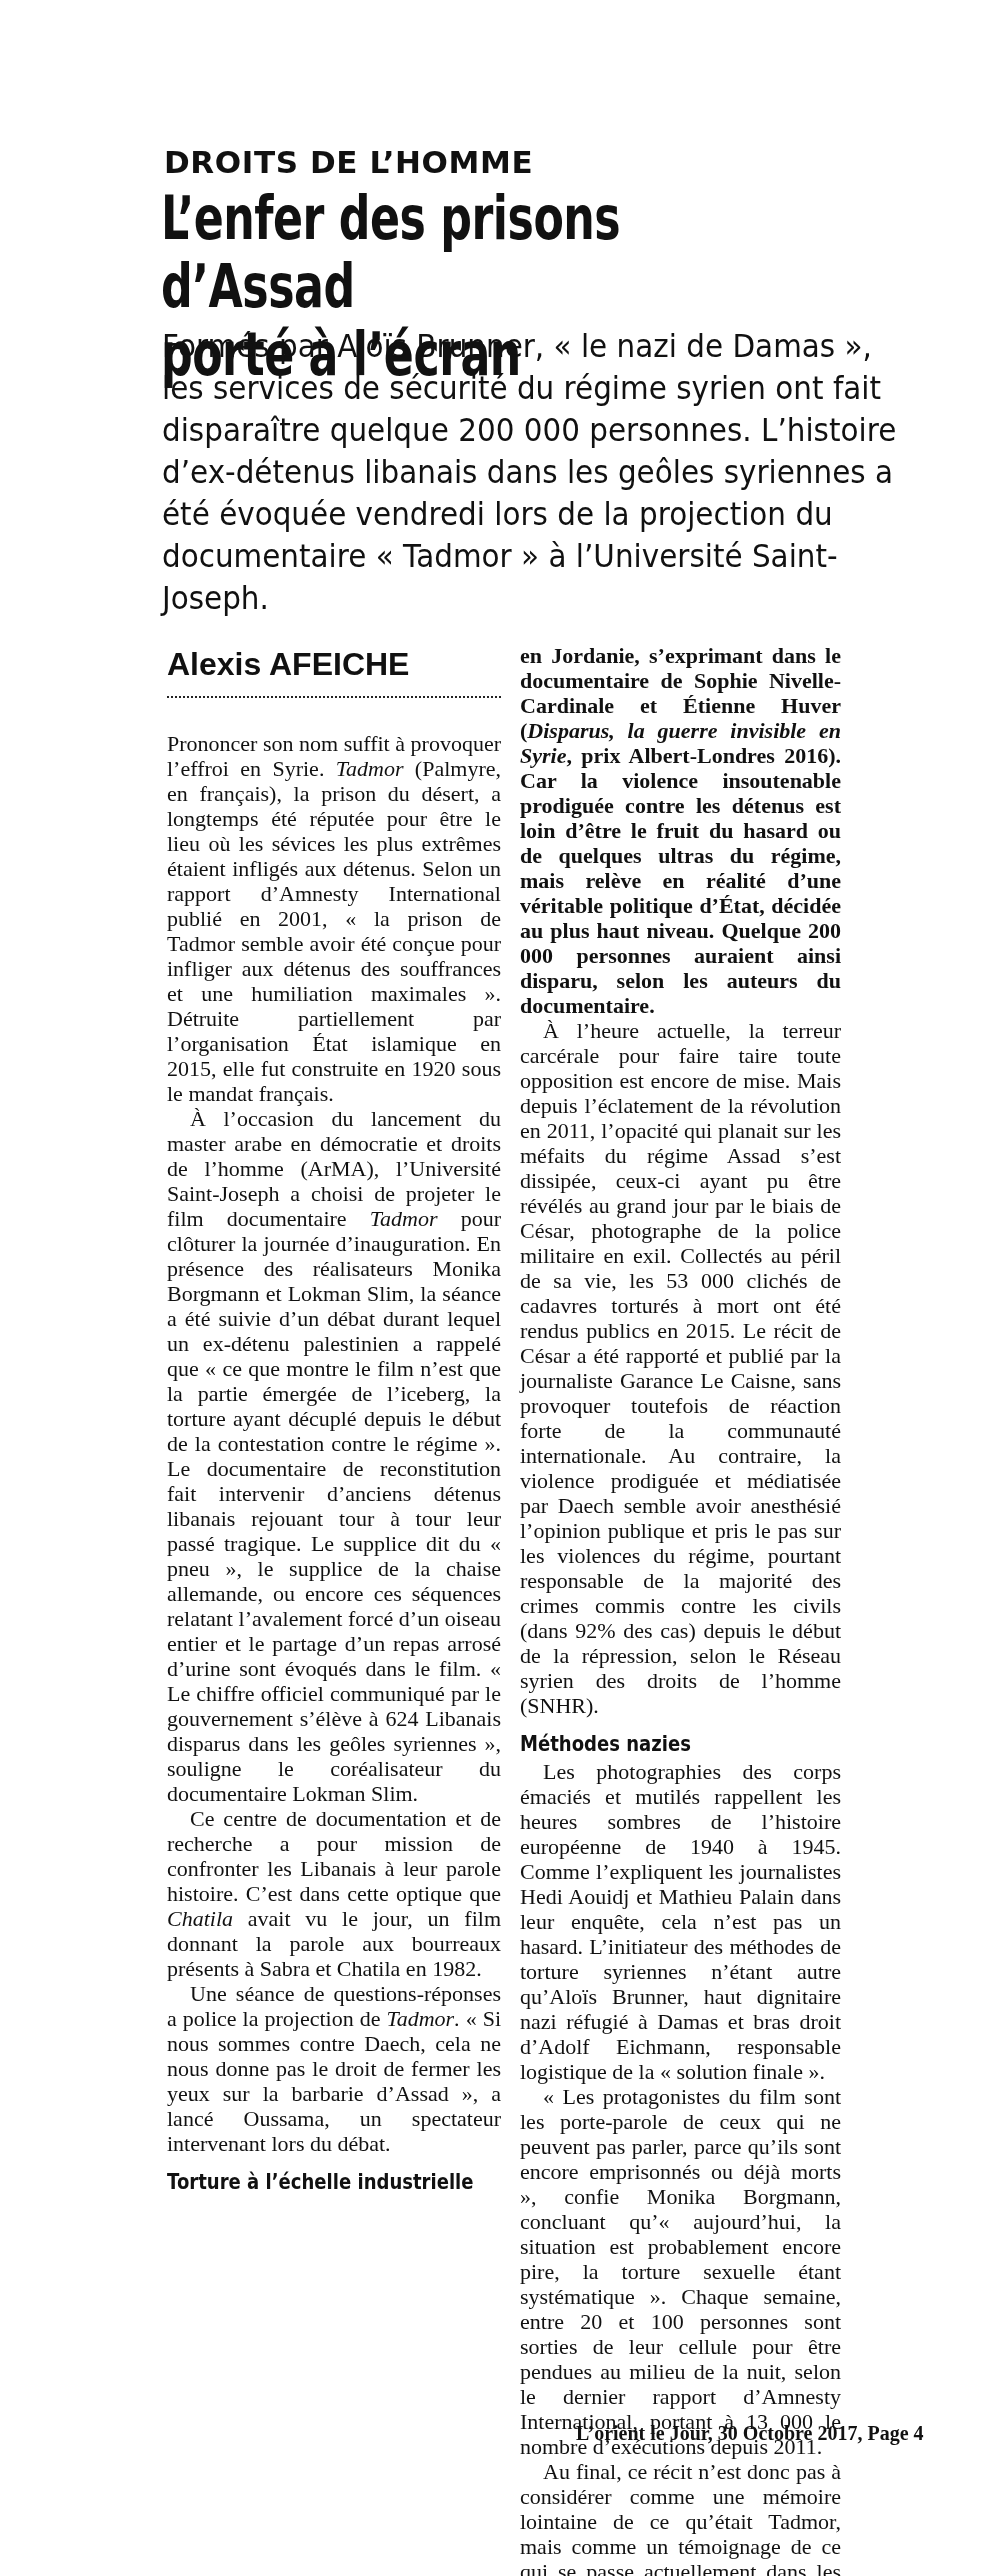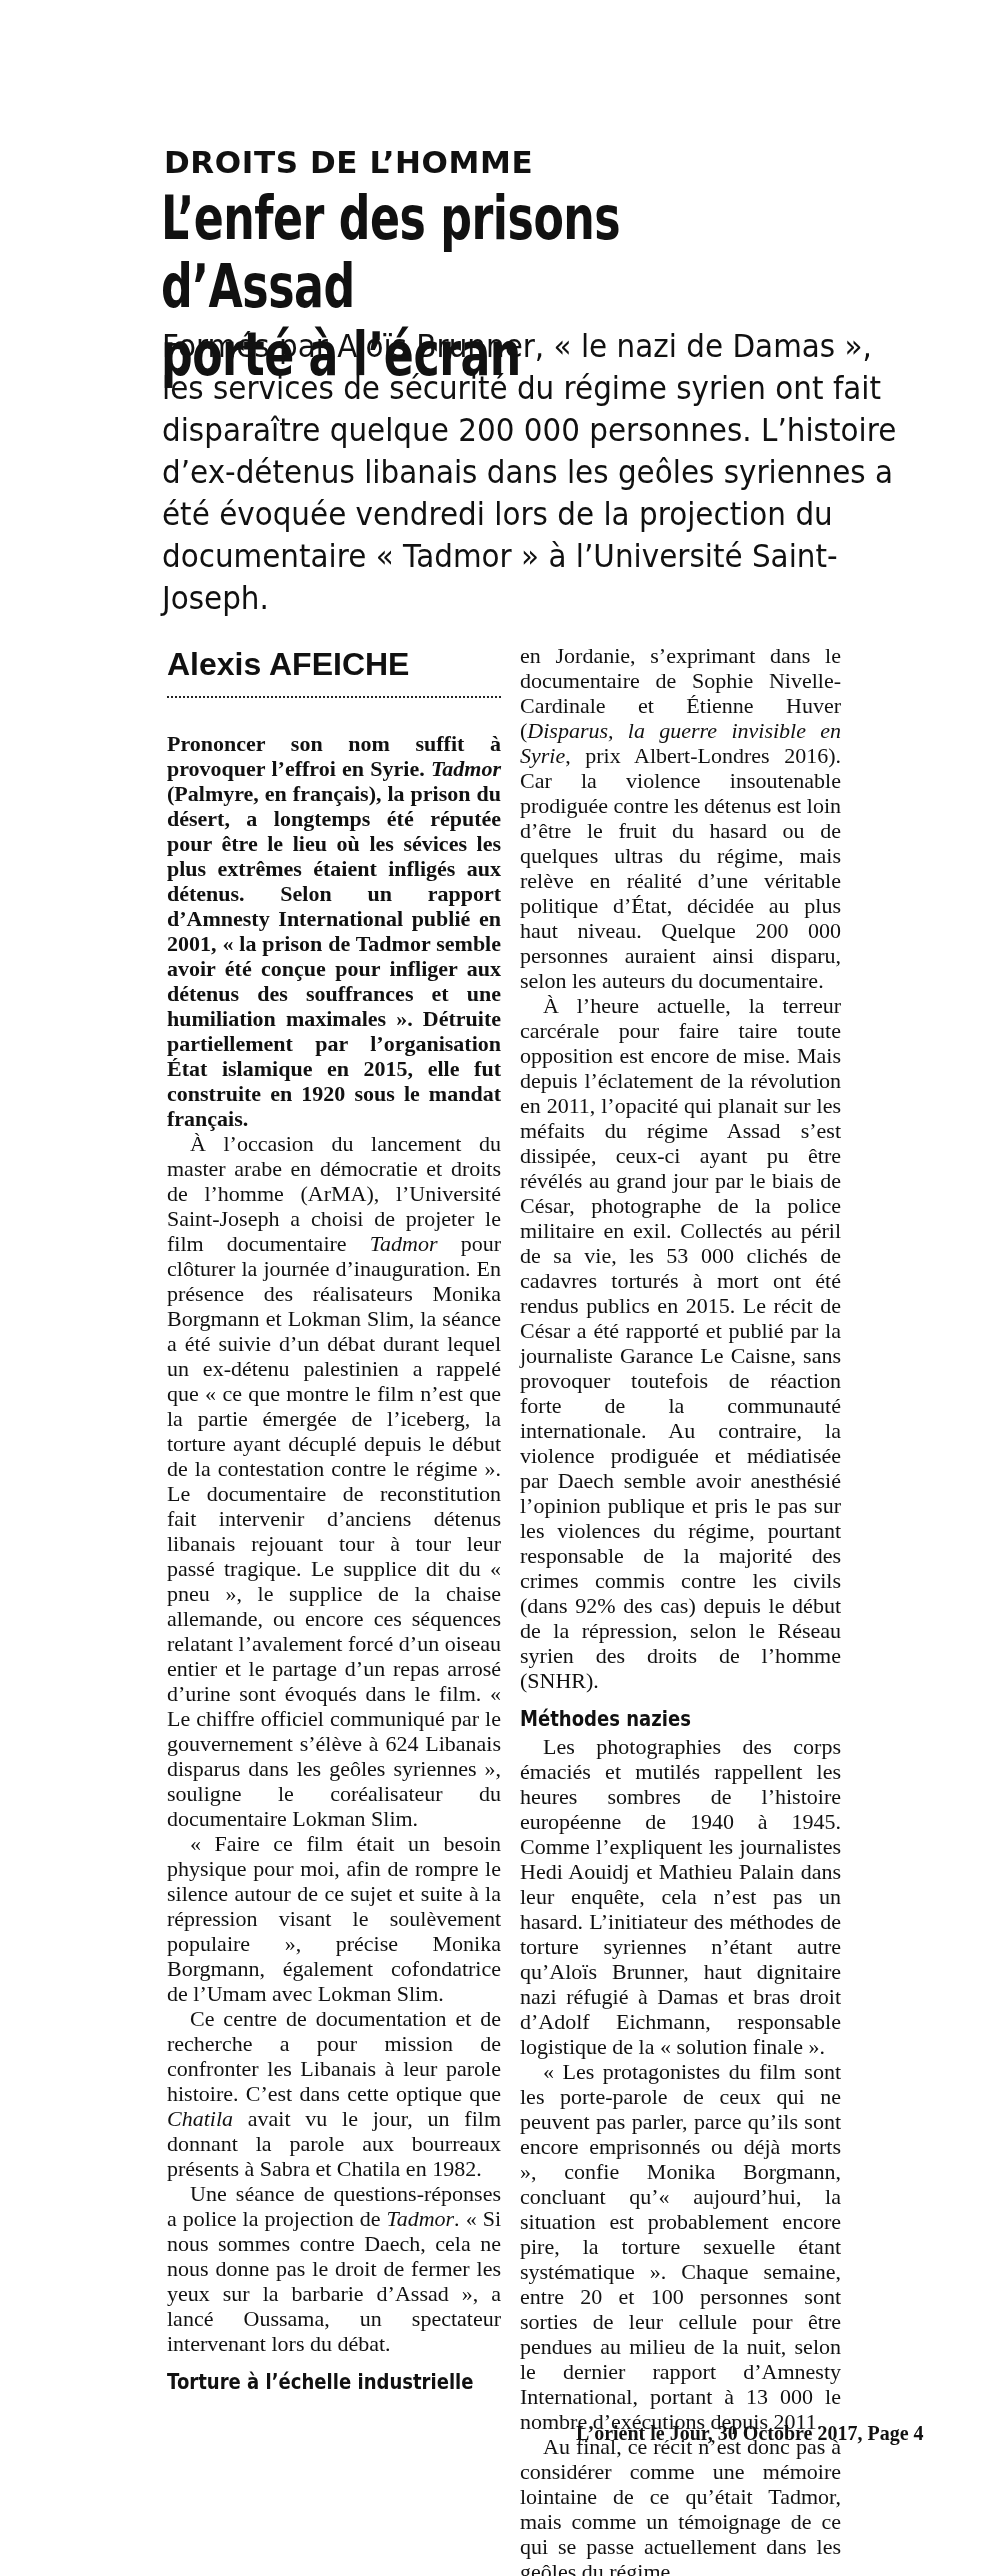--- a/index.html
+++ b/index.html
@@ -4,44 +4,43 @@
 <style>
   html, body { margin:0; padding:0; background:#ffffff; }
   body { width:1006px; height:2576px; position:relative; overflow:hidden; color:#111; }
   .kicker { position:absolute; left:164px; top:144px; font-family:"DejaVu Sans", sans-serif; font-weight:bold; font-size:31px; letter-spacing:0.6px;text-align:center; }
   .headline { position:absolute; left:161px; top:184px; width:748px; font-family:"DejaVu Sans Condensed","DejaVu Sans", sans-serif; font-weight:bold; font-size:60px; line-height:68px; transform:scaleX(0.82); transform-origin:left top; letter-spacing:-0.6px; }
   .dek { position:absolute; left:162px; top:325px; width:817px; font-family:"DejaVu Sans", sans-serif; font-size:32px; line-height:42px; transform:scaleX(0.92); transform-origin:left top; }
   .byline { position:absolute; left:167px; top:646px; font-family:"Liberation Sans", sans-serif; font-weight:bold; font-size:32px; }
   .dots { position:absolute; left:167px; top:696px; width:334px; border-top:2.9px dotted #222; }
   .col { position:absolute; font-family:"Liberation Serif", serif; font-size:22px; line-height:25px; text-align:justify; hyphens:auto; }
   .col p { margin:0; text-indent:23px; }
-  .col p.first { text-indent:0;font-weight:bold; }
+  .col p.first { text-indent:0; }
   .col1 { left:167px; top:731px; width:334px; }
   .col2 { left:520px; top:643px; width:321px; }
-  .col2 p.cont { text-indent:0; }
+  .col2 p.cont { text-indent:0;font-weight:bold; }
   .subhead { font-family:"DejaVu Sans", sans-serif; font-weight:bold; font-size:22px; line-height:26.5px; margin:12.7px 0 2.3px 0; transform:scaleX(0.82); transform-origin:left top; white-space:nowrap; text-indent:0 !important; }
   .footer { position:absolute; left:576px; top:2422px; font-family:"Liberation Serif", serif; font-weight:bold; font-size:20px; }
   i { font-style:italic; }
 </style>
 </head>
 <body>
 
 <div class="kicker">DROITS DE L’HOMME</div>
 <div class="headline">
   <div>L’enfer des prisons d’Assad</div>
   <div>porté à l’écran</div>
 </div>
 <div class="dek">Formés par Aloïs Brunner, « le nazi de Damas », les services de sécurité du régime syrien ont fait disparaître quelque 200 000 personnes. L’histoire d’ex-détenus libanais dans les geôles syriennes a été évoquée vendredi lors de la projection du documentaire « Tadmor » à l’Université Saint-Joseph.</div>
 <div class="byline">Alexis AFEICHE</div>
 <div class="dots"></div>
 
 <div class="col col1">
   <p class="first"><span>Prononcer son nom suffit à provoquer l’effroi en Syrie. </span><i>Tadmor</i><span> (Palmyre, en français), la prison du désert, a longtemps été réputée pour être le lieu où les sévices les plus extrêmes étaient infligés aux détenus. Selon un rapport d’Amnesty International publié en 2001, « la prison de Tadmor semble avoir été conçue pour infliger aux détenus des souffrances et une humiliation maximales ». Détruite partiellement par l’organisation État islamique en 2015, elle fut construite en 1920 sous le mandat français.</span></p>
   <p><span>À l’occasion du lancement du master arabe en démocratie et droits de l’homme (ArMA), l’Université Saint-Joseph a choisi de projeter le film documentaire </span><i>Tadmor</i><span> pour clôturer la journée d’inauguration. En présence des réalisateurs Monika Borgmann et Lokman Slim, la séance a été suivie d’un débat durant lequel un ex-détenu palestinien a rappelé que « ce que montre le film n’est que la partie émergée de l’iceberg, la torture ayant décuplé depuis le début de la contestation contre le régime ». Le documentaire de reconstitution fait intervenir d’anciens détenus libanais rejouant tour à tour leur passé tragique. Le supplice dit du « pneu », le supplice de la chaise allemande, ou encore ces séquences relatant l’avalement forcé d’un oiseau entier et le partage d’un repas arrosé d’urine sont évoqués dans le film. « Le chiffre officiel communiqué par le gouvernement s’élève à 624 Libanais disparus dans les geôles syriennes », souligne le coréalisateur du documentaire Lokman Slim.</span></p>
-  <p>« Faire ce film était un besoin physique pour moi, afin de rompre le silence autour de ce sujet et suite à la répression visant le soulèvement populaire », précise Monika Borgmann, également cofondatrice de l’Umam avec Lokman Slim.</p>
   <p><span>Ce centre de documentation et de recherche a pour mission de confronter les Libanais à leur parole histoire. C’est dans cette optique que </span><i>Chatila</i><span> avait vu le jour, un film donnant la parole aux bourreaux présents à Sabra et Chatila en 1982.</span></p>
   <p><span>Une séance de questions-réponses a police la projection de </span><i>Tadmor</i><span>. « Si nous sommes contre Daech, cela ne nous donne pas le droit de fermer les yeux sur la barbarie d’Assad », a lancé Oussama, un spectateur intervenant lors du débat.</span></p>
   <div class="subhead">Torture à l’échelle industrielle</div>
 </div>
 
 <div class="col col2">
   <p class="cont"><span>en Jordanie, s’exprimant dans le documentaire de Sophie Nivelle-Cardinale et Étienne Huver (</span><i>Disparus, la guerre invisible en Syrie</i><span>, prix Albert-Londres 2016). Car la violence insoutenable prodiguée contre les détenus est loin d’être le fruit du hasard ou de quelques ultras du régime, mais relève en réalité d’une véritable politique d’État, décidée au plus haut niveau. Quelque 200 000 personnes auraient ainsi disparu, selon les auteurs du documentaire.</span></p>
   <p>À l’heure actuelle, la terreur carcérale pour faire taire toute opposition est encore de mise. Mais depuis l’éclatement de la révolution en 2011, l’opacité qui planait sur les méfaits du régime Assad s’est dissipée, ceux-ci ayant pu être révélés au grand jour par le biais de César, photographe de la police militaire en exil. Collectés au péril de sa vie, les 53 000 clichés de cadavres torturés à mort ont été rendus publics en 2015. Le récit de César a été rapporté et publié par la journaliste Garance Le Caisne, sans provoquer toutefois de réaction forte de la communauté internationale. Au contraire, la violence prodiguée et médiatisée par Daech semble avoir anesthésié l’opinion publique et pris le pas sur les violences du régime, pourtant responsable de la majorité des crimes commis contre les civils (dans 92% des cas) depuis le début de la répression, selon le Réseau syrien des droits de l’homme (SNHR).</p>
   <div class="subhead">Méthodes nazies</div>
   <p>Les photographies des corps émaciés et mutilés rappellent les heures sombres de l’histoire européenne de 1940 à 1945. Comme l’expliquent les journalistes Hedi Aouidj et Mathieu Palain dans leur enquête, cela n’est pas un hasard. L’initiateur des méthodes de torture syriennes n’étant autre qu’Aloïs Brunner, haut dignitaire nazi réfugié à Damas et bras droit d’Adolf Eichmann, responsable logistique de la « solution finale ».</p>

